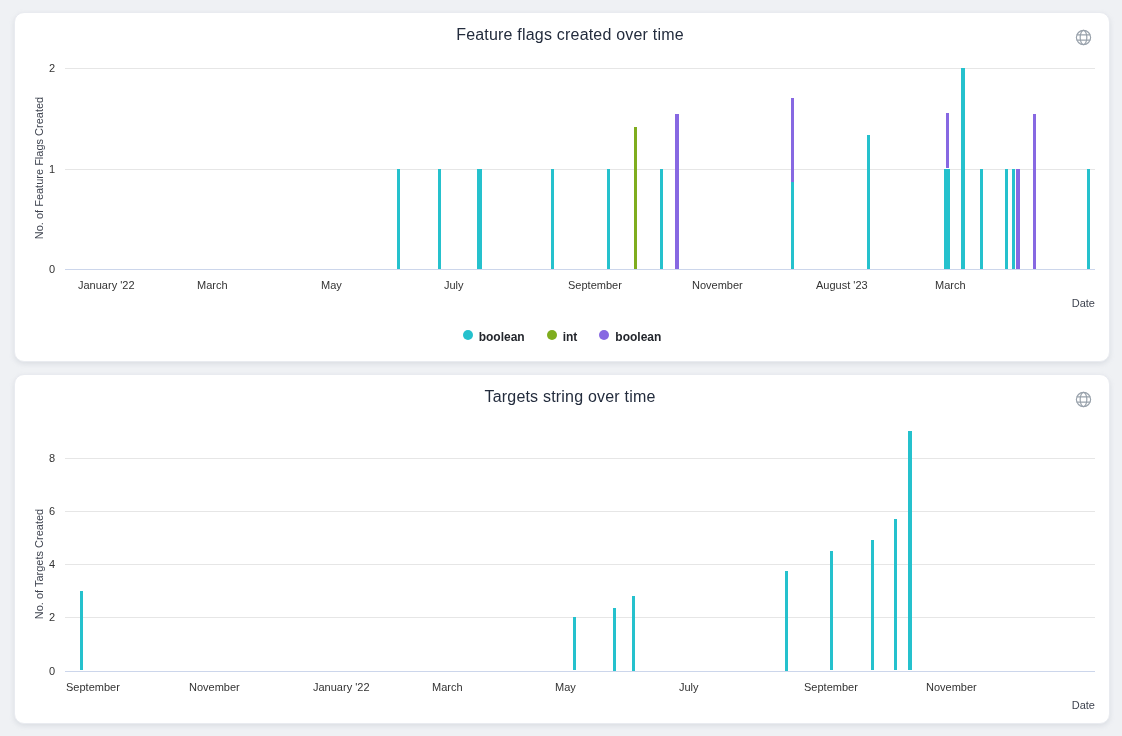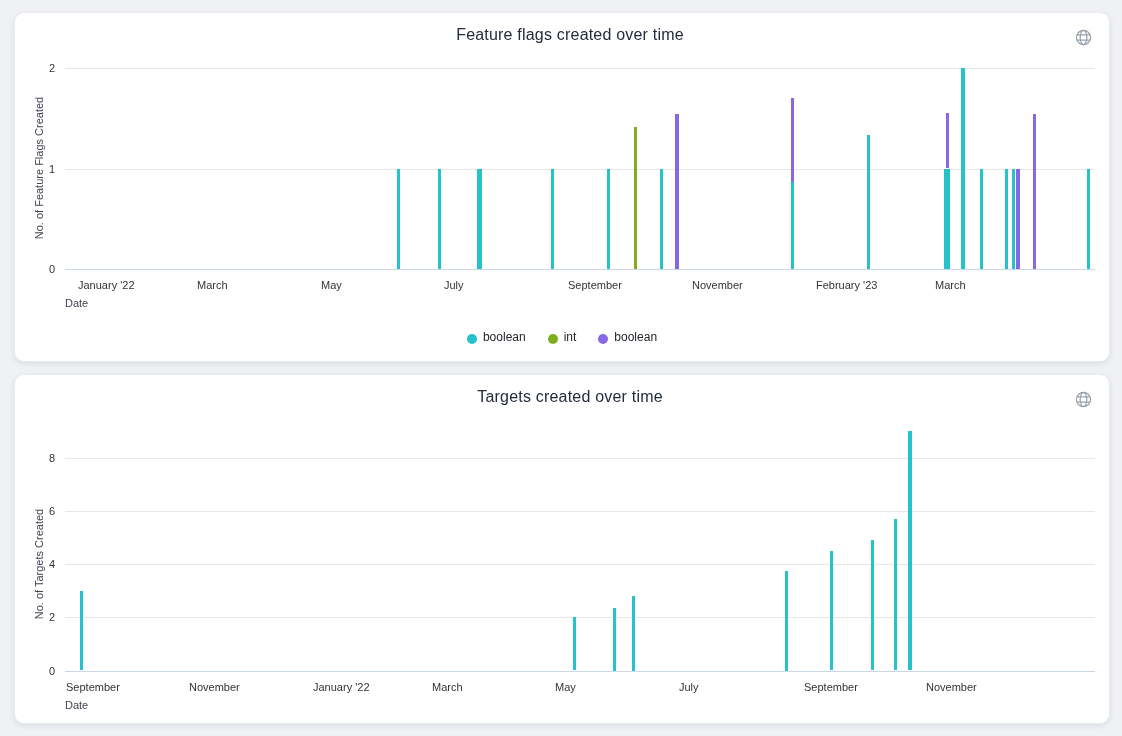--- a/index.html
+++ b/index.html
@@ -33,31 +33,31 @@
     position:absolute;top:12px;right:14px;
     width:24px;height:24px;
     background:none;border:none;padding:2px;margin:0;
     cursor:pointer;line-height:0;
   }
   .plot-area{position:absolute;left:0;top:0;right:0;bottom:0;}
   .gridline{position:absolute;height:1px;}
   .bar{position:absolute;}
   .y-tick{position:absolute;width:36px;text-align:right;font-size:11px;color:#333333;line-height:14px;}
   .x-tick{position:absolute;width:110px;font-size:11px;color:#333333;line-height:14px;}
-  .axis-title{position:absolute;font-size:11px;color:#3f4450;text-align:left;}
+  .axis-title{position:absolute;font-size:11px;color:#3f4450;text-align:right;}
   .y-axis-title{
     position:absolute;width:240px;height:14px;
     font-size:11px;color:#3f4450;text-align:center;line-height:14px;
     transform:rotate(-90deg);
   }
   .legend-row{
     position:absolute;left:0;right:0;
     display:flex;justify-content:center;align-items:center;gap:22px;
   }
-  .legend-item{display:flex;align-items:flex-end;gap:6px;cursor:pointer;}
+  .legend-item{display:flex;align-items:flex-start;gap:6px;cursor:pointer;font-weight:bold;}
   .legend-dot{width:10px;height:10px;border-radius:50%;}
   .legend-label{font-size:12px;color:#23262c;}
 </style>
 </head>
 <body>
 
 <div class="canvas">
 
   <section class="card">
     <div class="chart-title">Feature flags created over time</div>
@@ -74,21 +74,21 @@
         <div class="gridline" style="left: 50px; top: 155.5px; width: 1030px; background: rgb(230, 230, 230);"></div>
         <div class="y-tick" style="left: 4px; top: 148.5px;">1</div>
         <div class="gridline" style="left: 50px; top: 55px; width: 1030px; background: rgb(230, 230, 230);"></div>
         <div class="y-tick" style="left: 4px; top: 48px;">2</div>
         <div class="x-tick" style="left: 63px; top: 265px;">January '22</div>
         <div class="x-tick" style="left: 182px; top: 265px;">March</div>
         <div class="x-tick" style="left: 306px; top: 265px;">May</div>
         <div class="x-tick" style="left: 429px; top: 265px;">July</div>
         <div class="x-tick" style="left: 553px; top: 265px;">September</div>
         <div class="x-tick" style="left: 677px; top: 265px;">November</div>
-        <div class="x-tick" style="left: 801px; top: 265px;">February '23</div>
+        <div class="x-tick" style="left: 801px; top: 265px;">August '23</div>
         <div class="x-tick" style="left: 920px; top: 265px;">March</div>
         <div class="bar" style="left: 381.5px; top: 155.5px; width: 3px; height: 100.5px; background: rgb(37, 193, 205);"></div>
         <div class="bar" style="left: 422.5px; top: 155.5px; width: 3px; height: 100.5px; background: rgb(37, 193, 205);"></div>
         <div class="bar" style="left: 461.5px; top: 155.5px; width: 5px; height: 100.5px; background: rgb(37, 193, 205);"></div>
         <div class="bar" style="left: 535.5px; top: 155.5px; width: 3px; height: 100.5px; background: rgb(37, 193, 205);"></div>
         <div class="bar" style="left: 591.5px; top: 155.5px; width: 3px; height: 100.5px; background: rgb(37, 193, 205);"></div>
         <div class="bar" style="left: 618.5px; top: 114.3px; width: 3px; height: 141.7px; background: rgb(127, 173, 30);"></div>
         <div class="bar" style="left: 644.5px; top: 155.5px; width: 3px; height: 100.5px; background: rgb(37, 193, 205);"></div>
         <div class="bar" style="left: 660.3px; top: 101.2px; width: 3.5px; height: 154.8px; background: rgb(135, 104, 226);"></div>
         <div class="bar" style="left: 775.5px; top: 168.6px; width: 3px; height: 87.4px; background: rgb(37, 193, 205);"></div>
@@ -116,21 +116,21 @@
           <div class="legend-label">int</div>
         </div>
         <div class="legend-item">
           <div class="legend-dot" style="background: rgb(135, 104, 226);"></div>
           <div class="legend-label">boolean</div>
         </div>
       </div>
   </section>
 
   <section class="card">
-    <div class="chart-title">Targets created over time</div>
+    <div class="chart-title">Targets string over time</div>
     <button class="globe-btn">
       <svg width="19" height="19" viewBox="0 0 24 24" fill="none" stroke="#98a1ab" stroke-width="1.5">
         <circle cx="12" cy="12" r="9"></circle>
         <ellipse cx="12" cy="12" rx="4.2" ry="9"></ellipse>
         <path d="M3.4 8.6h17.2M3.4 15.4h17.2"></path>
       </svg>
     </button>
     <div class="plot-area">
         <div class="gridline" style="left: 50px; top: 295.5px; width: 1030px; background: rgb(204, 214, 235);"></div>
         <div class="y-tick" style="left: 4px; top: 288.5px;">0</div>

